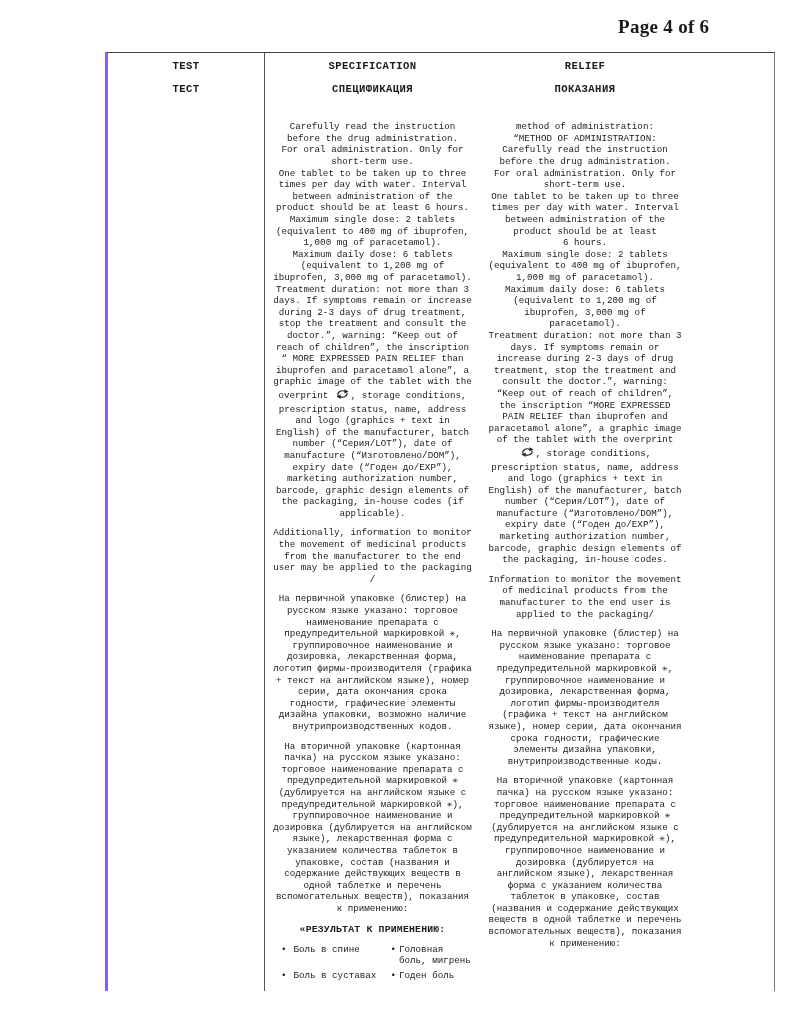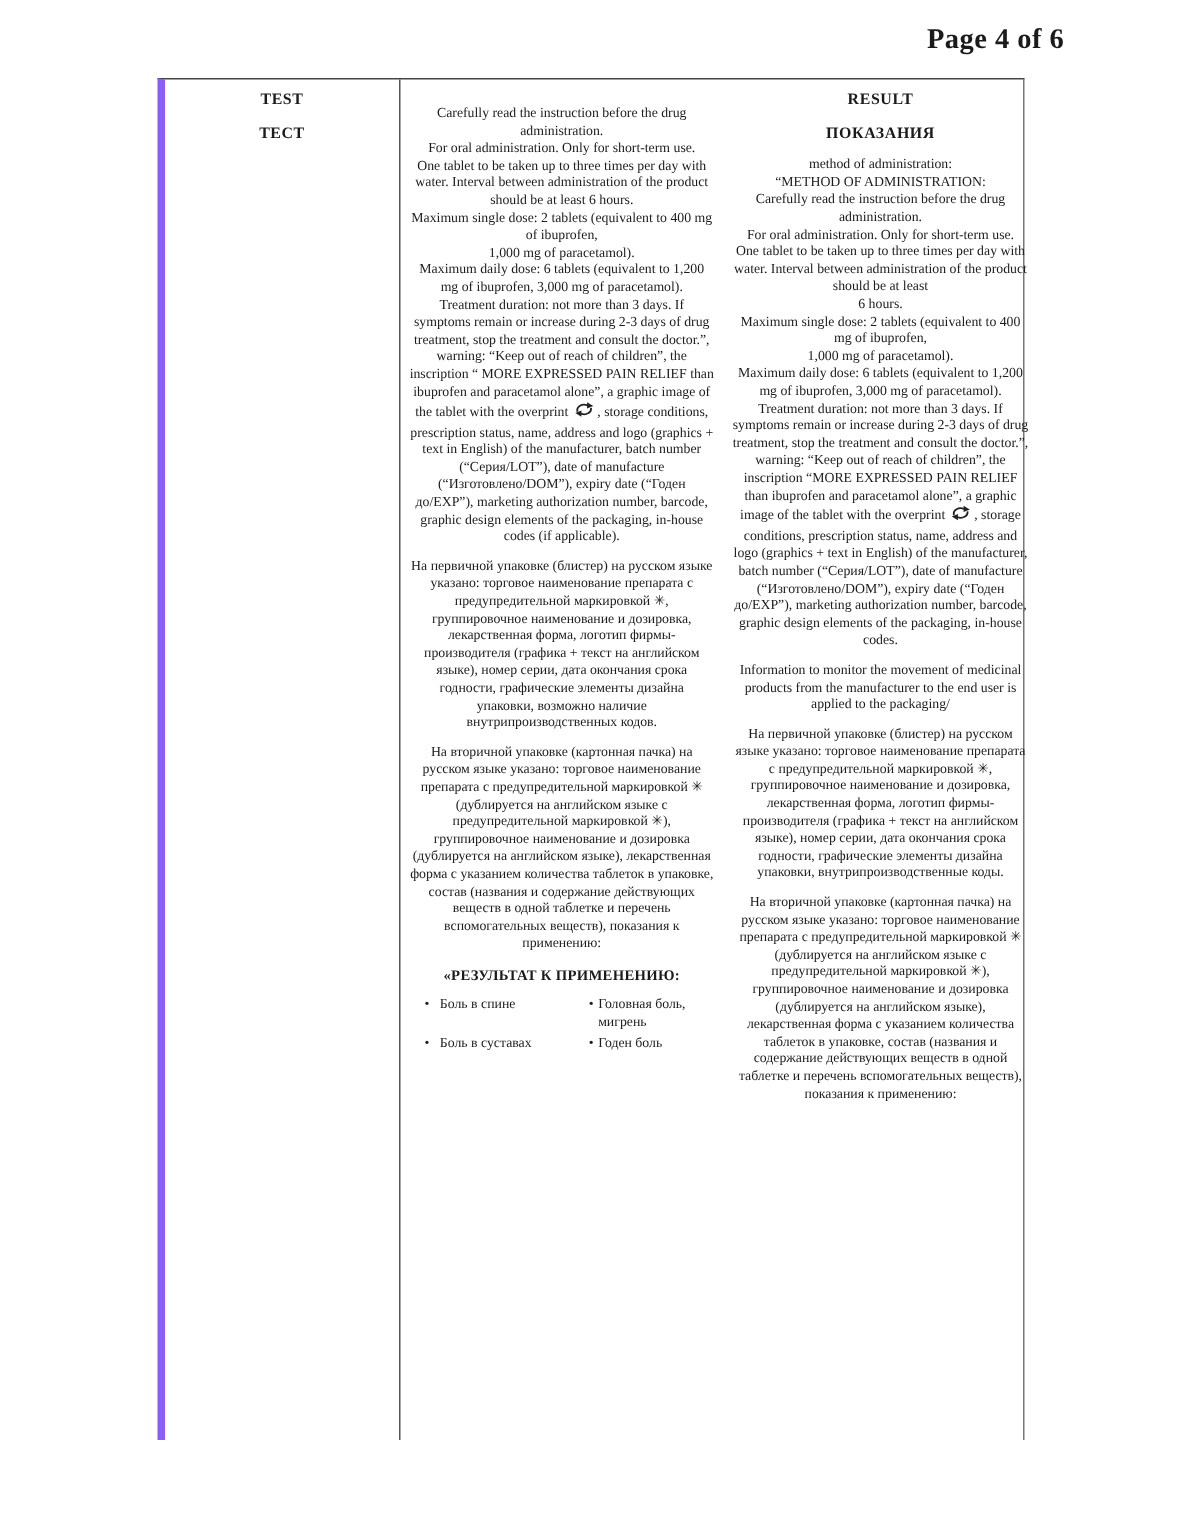--- a/index.html
+++ b/index.html
@@ -6,32 +6,33 @@
   body{
     width:791px;height:1024px;background:#ffffff;position:relative;
     font-family:"Liberation Serif", serif;color:#1b1b1b;
     -webkit-font-smoothing:antialiased;
   }
   .page-num{
     position:absolute;top:16px;left:618px;
     font-size:19px;font-weight:bold;letter-spacing:.3px;
   }
   .doc-table{
-    position:absolute;left:105px;top:52px;width:578px;min-height:908px;
+    position:absolute;left:105px;top:52px;width:670px;min-height:908px;
     border-top:1.4px solid #444;
-    border-left:5px solid #8b5cf6;
+    border-left:3px solid #8b5cf6;
     border-right:1px solid #777;
     display:grid;grid-template-columns:157px 215px 210px;
     box-sizing:border-box;
+    font-family:Liberation Mono, monospace;
   }
   .col{box-sizing:border-box;padding:8px 6px 10px 6px;text-align:center;}
   .col-test{border-right:1px solid #555;}
   .col-head{font-weight:bold;font-size:10.6px;letter-spacing:.4px;line-height:1.1;}
   .col-head .ru{margin-top:11px;}
-  .cell-body{margin-top:9px;font-size:9.2px;line-height:1.26;}
+  .cell-body{margin-top:26px;font-size:9.2px;line-height:1.26;}
   .para{white-space:pre-line;margin:0 0 8px 0;}
   .inline-seg{white-space:pre-line;}
   .overprint{display:inline-block;vertical-align:-2px;margin:0 1px;}
   .indic-head{font-weight:bold;font-size:9.8px;margin:10px 0 7px 0;letter-spacing:.2px;}
   .bullets{display:grid;grid-template-columns:52% 48%;row-gap:3px;text-align:left;}
   .bullet-item{display:flex;font-size:9.2px;line-height:1.25;}
   .bullet-item .dot{flex:0 0 auto;padding:0 7px 0 10px;}
   .bullets .r .dot{padding:0 3px 0 14px;}
   .bullet-item .txt{flex:1 1 auto;}
 </style>
@@ -43,33 +44,38 @@
 <div class="doc-table">
 
   <div class="col col-test">
     <div class="col-head">
       <div class="en">TEST</div>
       <div class="ru">ТЕСТ</div>
     </div>
   </div>
 
   <div class="col col-spec">
+    <div class="col-head">
+      <div class="en">SPECIFICATION</div>
+      <div class="ru">СПЕЦИФИКАЦИЯ</div>
+    </div>
     <div class="cell-body">
       <p class="para"><span class="inline-seg">Carefully read the instruction before the drug administration.
 For oral administration. Only for short-term use.
 One tablet to be taken up to three times per day with water. Interval between administration of the product should be at least 6 hours.
 Maximum single dose: 2 tablets (equivalent to 400 mg of ibuprofen,
 1,000 mg of paracetamol).
 Maximum daily dose: 6 tablets (equivalent to 1,200 mg of ibuprofen, 3,000 mg of paracetamol).
 Treatment duration: not more than 3 days. If symptoms remain or increase during 2-3 days of drug treatment, stop the treatment and consult the doctor.”, warning: “Keep out of reach of children”, the inscription “ MORE EXPRESSED PAIN RELIEF than ibuprofen and paracetamol alone”, a graphic image of the tablet with the overprint </span><span class="overprint"><svg viewBox="0 0 20 16" width="15" height="12">
               <path d="M4 10 A6 5 0 0 1 13 4.5" fill="none" stroke="#222" stroke-width="1.6"></path>
               <path d="M16 6.5 A6 5 0 0 1 7 11.5" fill="none" stroke="#222" stroke-width="1.6"></path>
               <path d="M12.5 1.5 L18 4.8 L12.5 7.2 Z" fill="#222"></path>
               <path d="M7.5 14.5 L2 11.2 L7.5 8.8 Z" fill="#222"></path>
             </svg></span><span class="inline-seg">, storage conditions, prescription status, name, address and logo (graphics + text in English) of the manufacturer, batch number (“Серия/LOT”), date of manufacture (“Изготовлено/DOM”), expiry date (“Годен до/EXP”), marketing authorization number, barcode, graphic design elements of the packaging, in-house codes (if applicable).</span></p>
+      <p class="para">Additionally, information to monitor the movement of medicinal products from the manufacturer to the end user may be applied to the packaging /</p>
       <p class="para">На первичной упаковке (блистер) на русском языке указано: торговое наименование препарата с предупредительной маркировкой ✳, группировочное наименование и дозировка, лекарственная форма, логотип фирмы-производителя (графика + текст на английском языке), номер серии, дата окончания срока годности, графические элементы дизайна упаковки, возможно наличие внутрипроизводственных кодов.</p>
       <p class="para">На вторичной упаковке (картонная пачка) на русском языке указано: торговое наименование препарата с предупредительной маркировкой ✳ (дублируется на английском языке с предупредительной маркировкой ✳), группировочное наименование и дозировка (дублируется на английском языке), лекарственная форма с указанием количества таблеток в упаковке, состав (названия и содержание действующих веществ в одной таблетке и перечень вспомогательных веществ), показания к применению:</p>
       <div class="indic-head">«РЕЗУЛЬТАТ К ПРИМЕНЕНИЮ:</div>
       <div class="bullets">
         <div class="bullet-item l">
           <span class="dot">•</span>
           <span class="txt">Боль в спине</span>
         </div>
         <div class="bullet-item r">
           <span class="dot">•</span>
@@ -82,21 +88,21 @@
         <div class="bullet-item r">
           <span class="dot">•</span>
           <span class="txt">Годен боль</span>
         </div>
       </div>
     </div>
   </div>
 
   <div class="col col-result">
     <div class="col-head">
-      <div class="en">RESULT</div>
+      <div class="en">RELIEF</div>
       <div class="ru">ПОКАЗАНИЯ</div>
     </div>
     <div class="cell-body">
       <p class="para"><span class="inline-seg">method of administration:
 “METHOD OF ADMINISTRATION:
 Carefully read the instruction before the drug administration.
 For oral administration. Only for short-term use.
 One tablet to be taken up to three times per day with water. Interval between administration of the product should be at least
 6 hours.
 Maximum single dose: 2 tablets (equivalent to 400 mg of ibuprofen,

